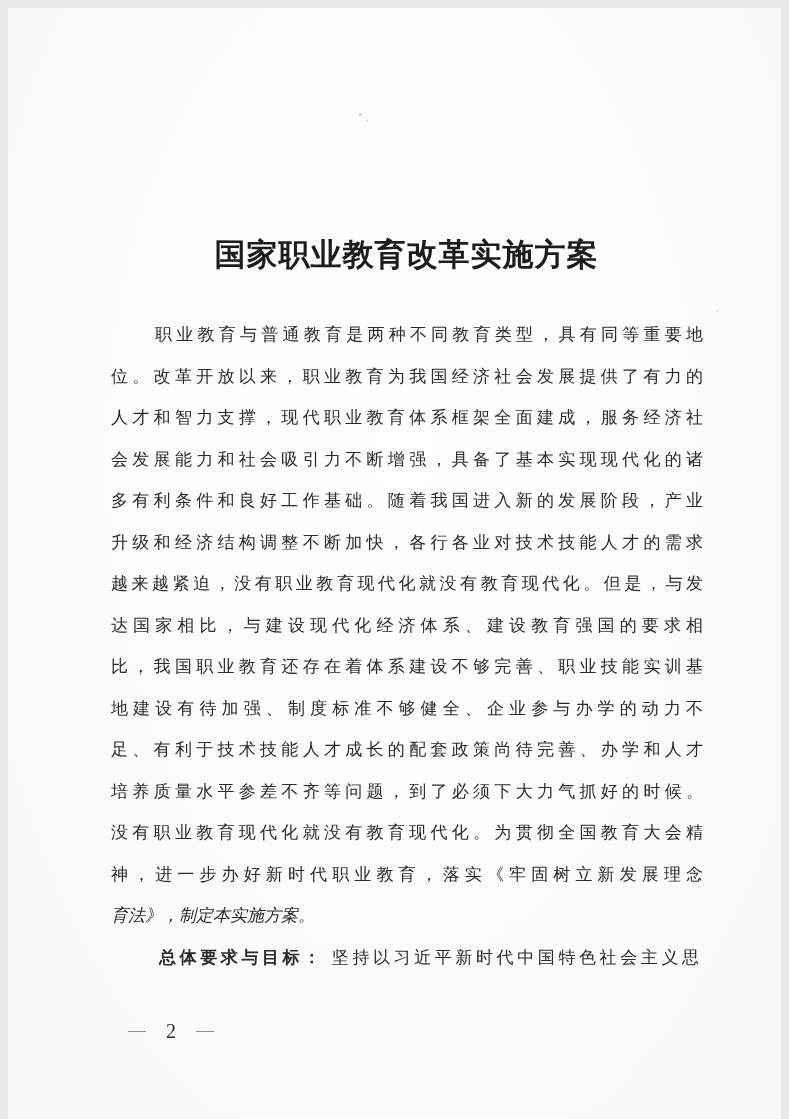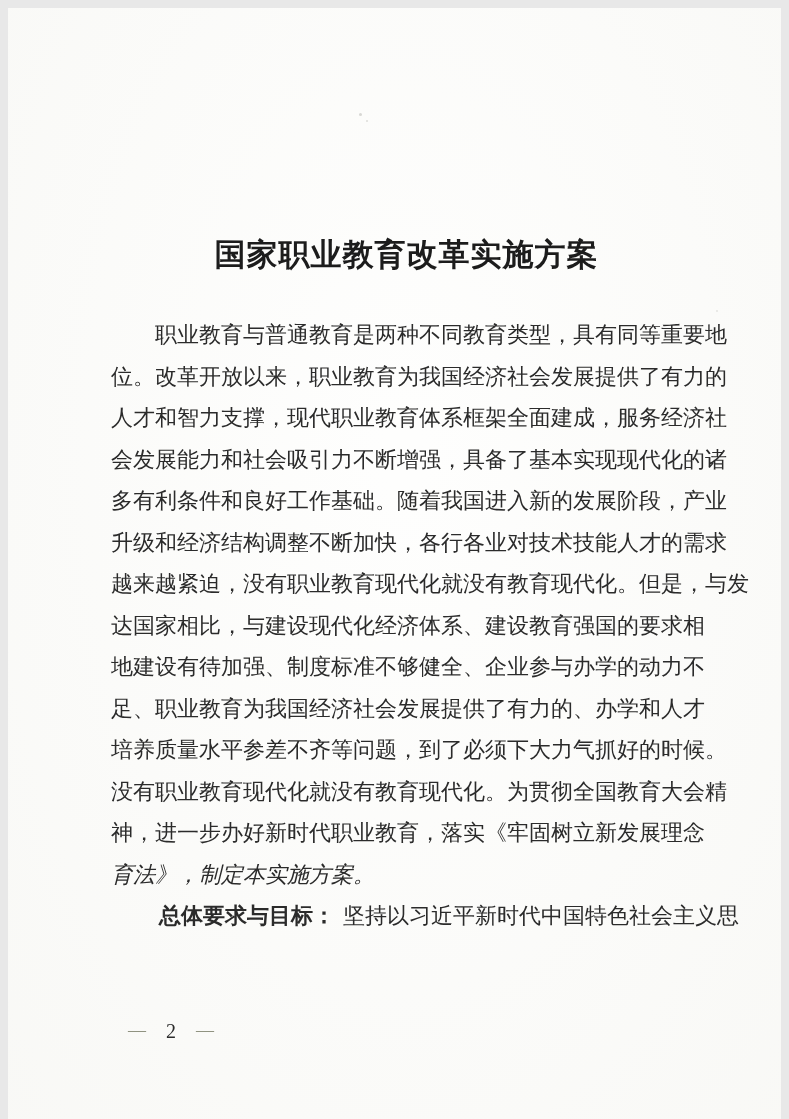--- a/index.html
+++ b/index.html
@@ -33,21 +33,21 @@
     font-weight: bold;
     letter-spacing: 1px;
     color: var(--title-ink);
   }
 
   .body-text {
     position: absolute;
     top: 300px;
     left: 95px;
     width: 600px;
-    font-size: 22px;
+    font-size: 17px;
     color: var(--ink);
   }
 
   .line {
     height: 37.5px;
     line-height: 37.5px;
     text-align: justify;
     text-align-last: justify;
     text-justify: inter-character;
     white-space: nowrap;
@@ -98,22 +98,23 @@
   <div class="body-text">
 
     <div class="line indent">职业教育与普通教育是两种不同教育类型，具有同等重要地</div>
     <div class="line">位。改革开放以来，职业教育为我国经济社会发展提供了有力的</div>
     <div class="line">人才和智力支撑，现代职业教育体系框架全面建成，服务经济社</div>
     <div class="line">会发展能力和社会吸引力不断增强，具备了基本实现现代化的诸</div>
     <div class="line">多有利条件和良好工作基础。随着我国进入新的发展阶段，产业</div>
     <div class="line">升级和经济结构调整不断加快，各行各业对技术技能人才的需求</div>
     <div class="line">越来越紧迫，没有职业教育现代化就没有教育现代化。但是，与发</div>
     <div class="line">达国家相比，与建设现代化经济体系、建设教育强国的要求相</div>
+    <div class="line">比，我国职业教育还存在着体系建设不够完善、职业技能实训基</div>
     <div class="line">地建设有待加强、制度标准不够健全、企业参与办学的动力不</div>
-    <div class="line">足、职业教育为我国经济社会发展提供了有力的、办学和人才</div>
+    <div class="line">足、有利于技术技能人才成长的配套政策尚待完善、办学和人才</div>
     <div class="line">培养质量水平参差不齐等问题，到了必须下大力气抓好的时候。</div>
     <div class="line">没有职业教育现代化就没有教育现代化。为贯彻全国教育大会精</div>
     <div class="line">神，进一步办好新时代职业教育，落实《牢固树立新发展理念</div>
     <div class="line para-end">育法》，制定本实施方案。</div>
 
     <div class="line indent">
       <span class="bold-lead">总体要求与目标：</span><span>坚持以习近平新时代中国特色社会主义思</span>
     </div>
 
   </div>

